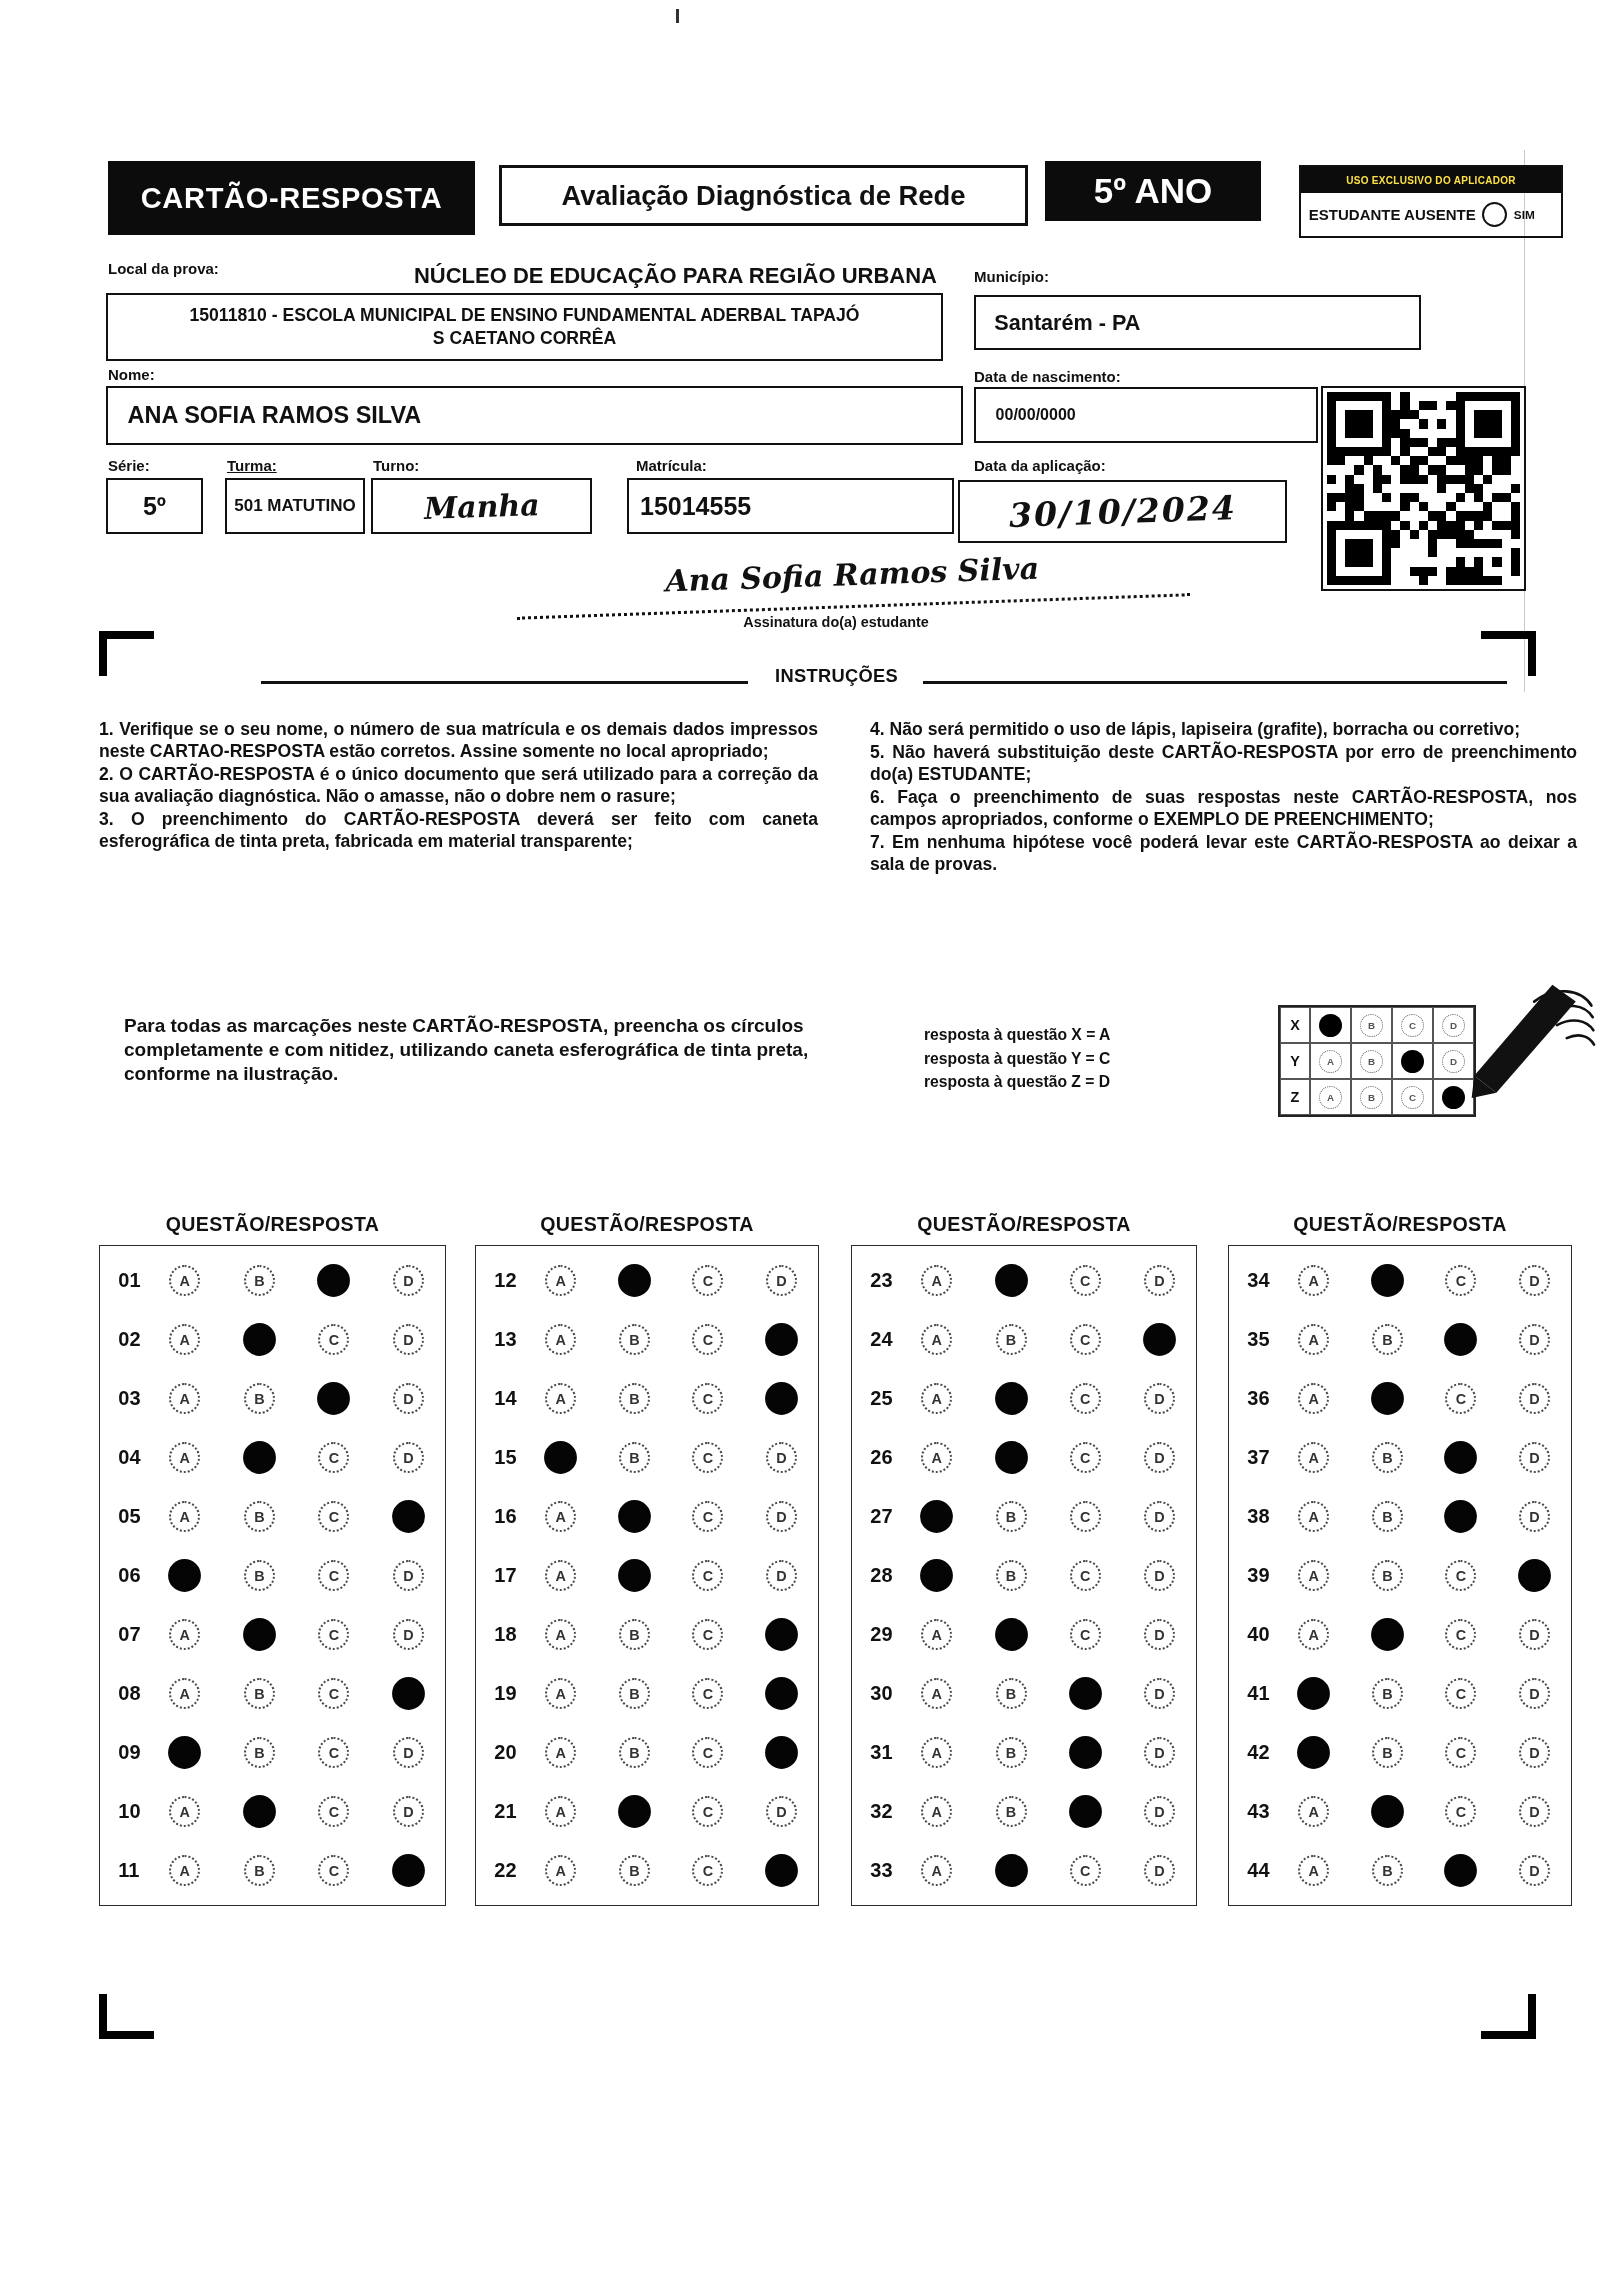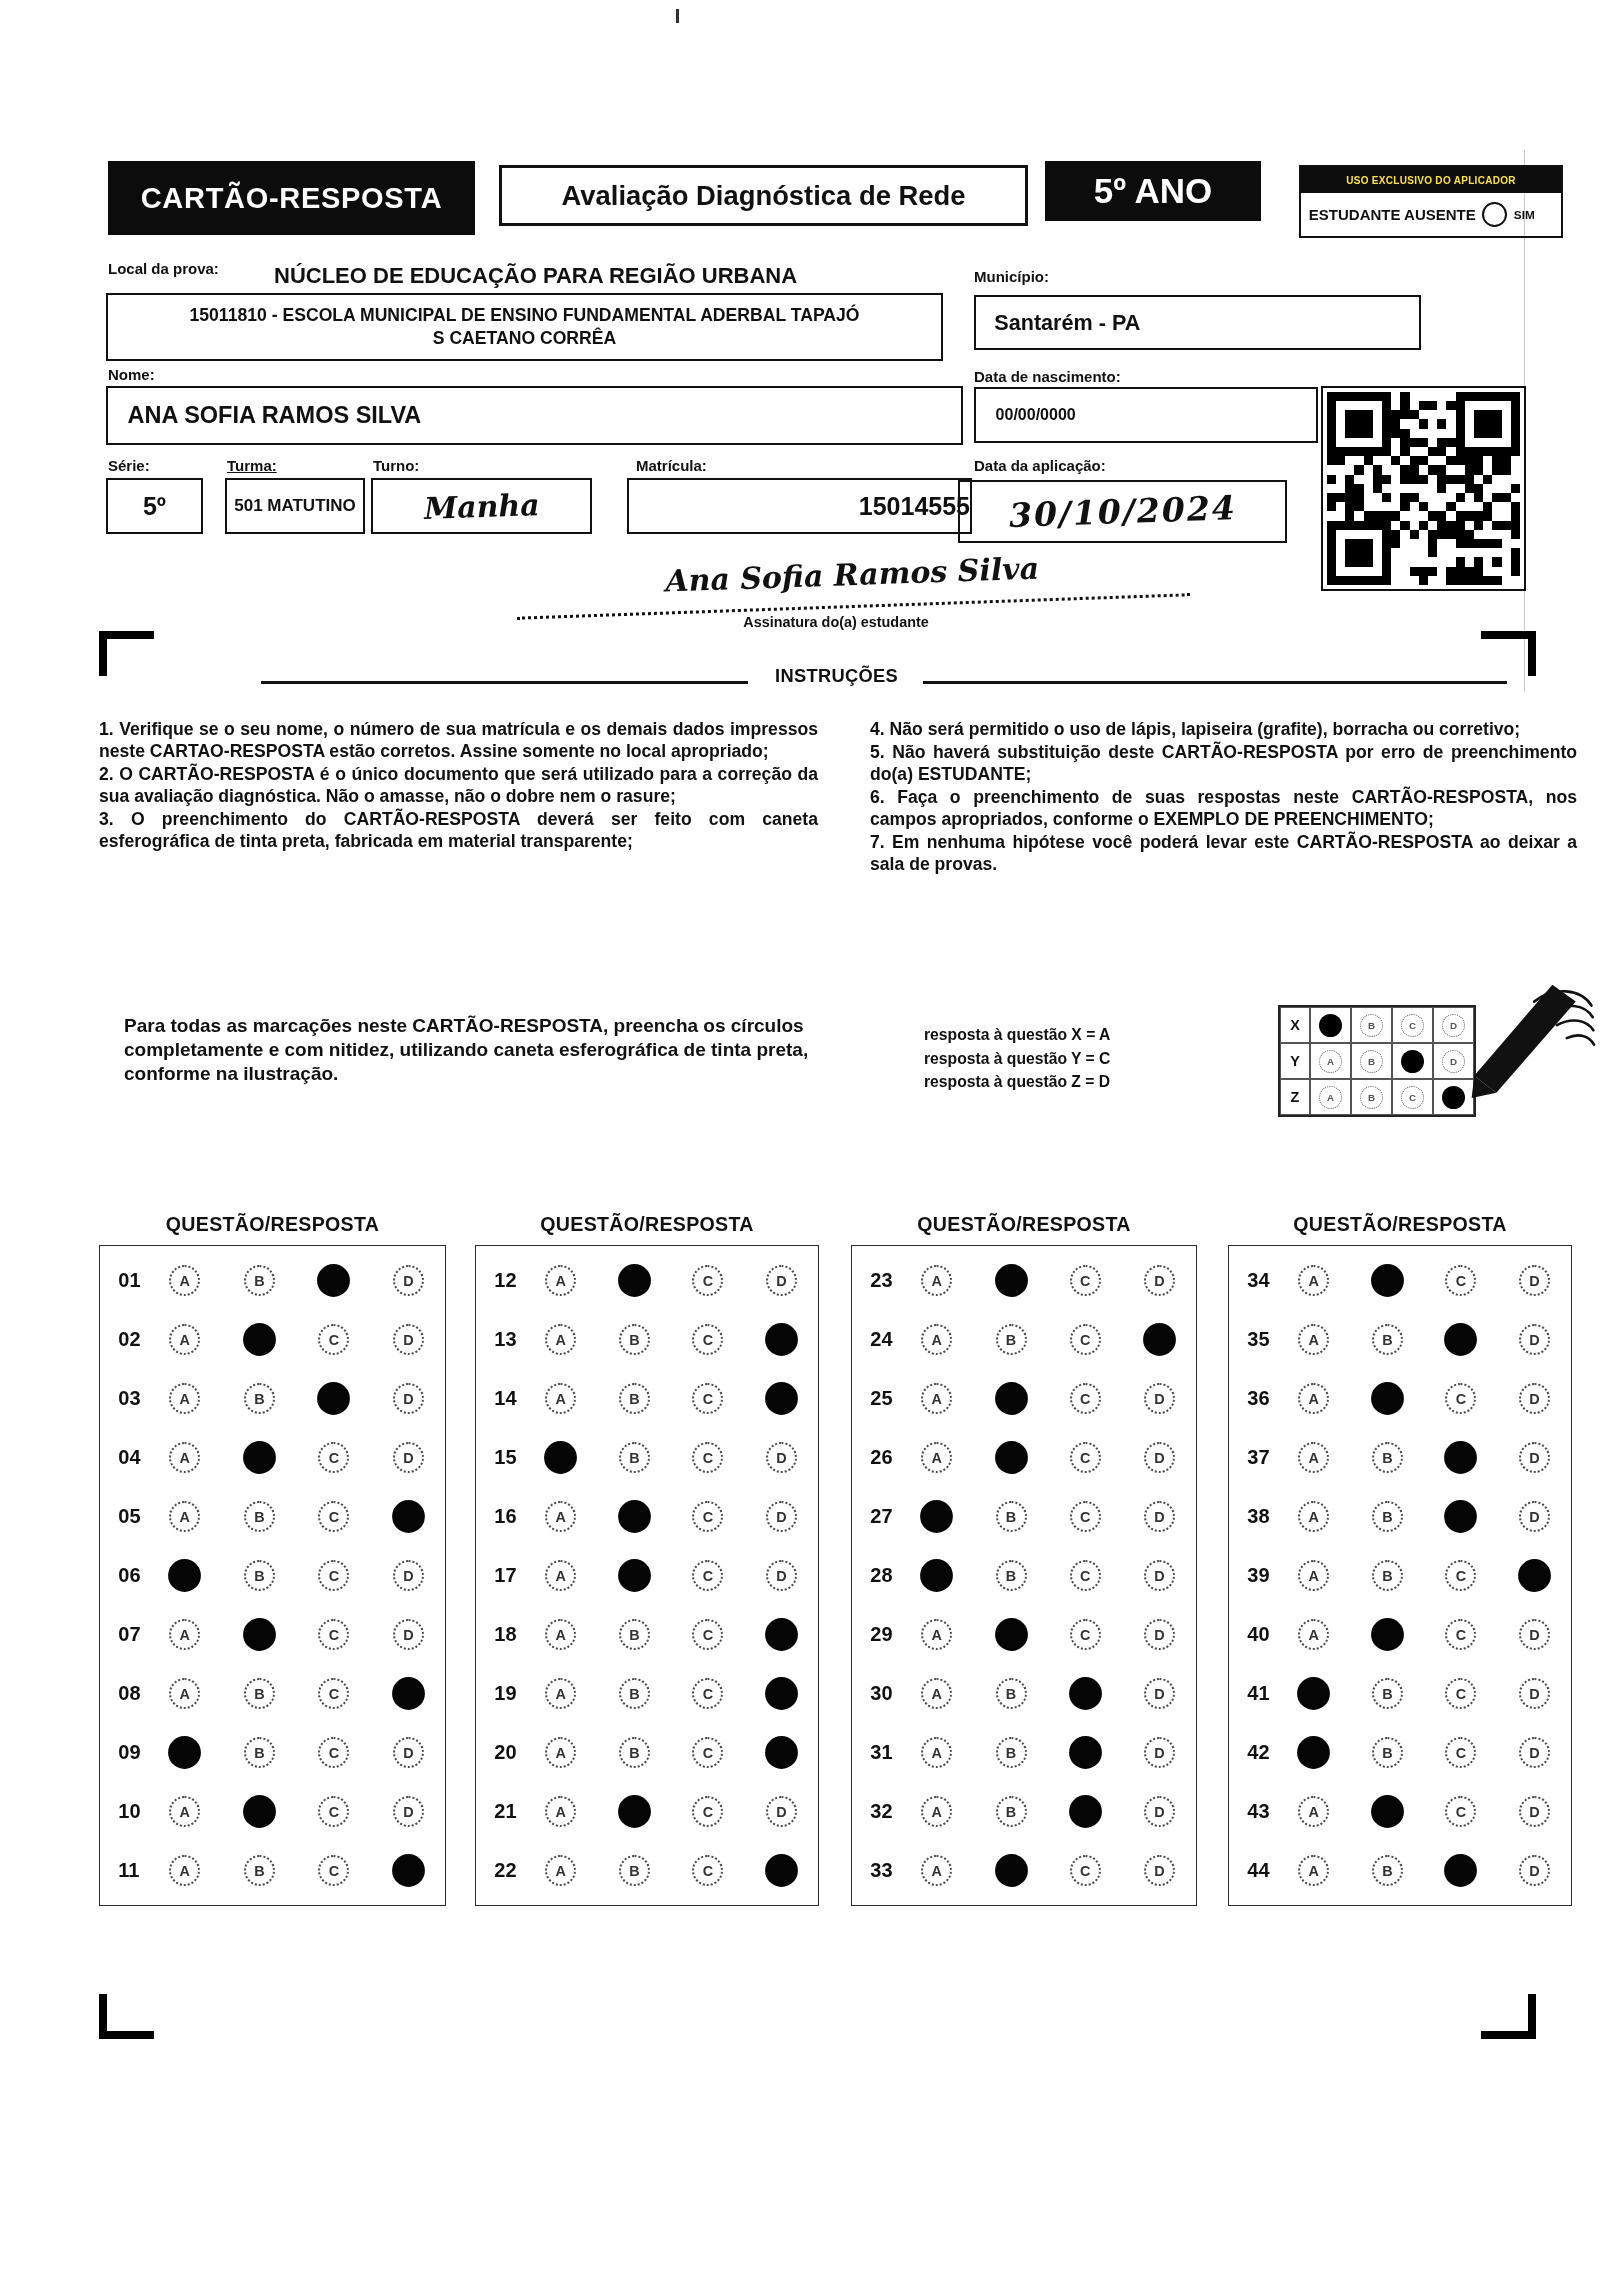--- a/index.html
+++ b/index.html
@@ -17,21 +17,21 @@
   .applicator .bar{background:#0c0c0c;color:#fde047;font-size:10px;font-weight:700;height:26px;display:flex;align-items:center;justify-content:center;letter-spacing:0.3px;}
   .applicator .row{display:flex;align-items:center;gap:6.5px;padding:9.1px 7.8px;}
   .applicator .row .lbl{font-size:15px;font-weight:700;}
   .opt-circle{width:21px;height:21px;border:2px solid #111;border-radius:50%;flex:0 0 auto;}
   .applicator .sim{font-size:11.8px;font-weight:700;}
   
   .flabel{font-size:15px;font-weight:700;}
   .fbox{border:2.6px solid #111;display:flex;align-items:center;}
   .center-val{justify-content:center;}
   .big-val{font-size:23.5px;font-weight:700;}
-  .local-value{left:274px;top:263px;width:663px;text-align:left;font-size:22px;font-weight:700;}
+  .local-value{left:274px;top:263px;width:663px;text-align:right;font-size:22px;font-weight:700;}
   .school-box{left:106px;top:293px;width:833px;height:64px;flex-direction:column;justify-content:center;font-size:17.6px;font-weight:700;text-align:center;line-height:1.3;}
   .handwrite{font-family:"DejaVu Serif", serif;font-style:italic;font-weight:700;}
   .signature{left:516px;top:557px;width:673px;height:48px;font-size:30px;transform:rotate(-2deg);border-bottom:3.3px dotted #111;text-align:center;}
   .sig-label{left:627px;top:614px;width:418px;text-align:center;font-size:14.4px;font-weight:700;}
   
   .bracket{width:47px;height:37px;}
   .br-tl{border-top:8.5px solid #000;border-left:8.5px solid #000;}
   .br-tr{border-top:8.5px solid #000;border-right:8.5px solid #000;}
   .br-bl{border-bottom:8.5px solid #000;border-left:8.5px solid #000;}
   .br-br{border-bottom:8.5px solid #000;border-right:8.5px solid #000;}
@@ -555,21 +555,21 @@
 
 <div class="abs fbox center-val" style="left:106px;top:478px;width:93px;height:52px;">
   <span class="big-val" style="font-size:25px;">5º</span>
 </div>
 <div class="abs fbox center-val" style="left:225px;top:478px;width:136px;height:52px;">
   <span class="big-val" style="font-size:17px;white-space:nowrap;">501 MATUTINO</span>
 </div>
 <div class="abs fbox center-val" style="left:371px;top:478px;width:217px;height:52px;">
   <span class="handwrite" style="font-size:30px;transform:rotate(-2deg);">Manha</span>
 </div>
-<div class="abs fbox" style="left:627px;top:478px;width:312px;height:52px;padding-left:29px;justify-content:flex-end;">
+<div class="abs fbox" style="left:627px;top:478px;width:312px;height:52px;padding-left:11px;">
   <span class="big-val" style="font-size:25px;">15014555</span>
 </div>
 <div class="abs fbox center-val" style="left:958px;top:480px;width:325px;height:59px;">
   <span class="handwrite" style="font-size:33px;transform:rotate(-2deg);letter-spacing:2px;">30/10/2024</span>
 </div>
 
 <div class="abs handwrite signature">Ana Sofia Ramos Silva</div>
 <div class="abs sig-label">Assinatura do(a) estudante</div>
 
 <div class="abs bracket br-tl" style="left:99px;top:631px;"></div>

